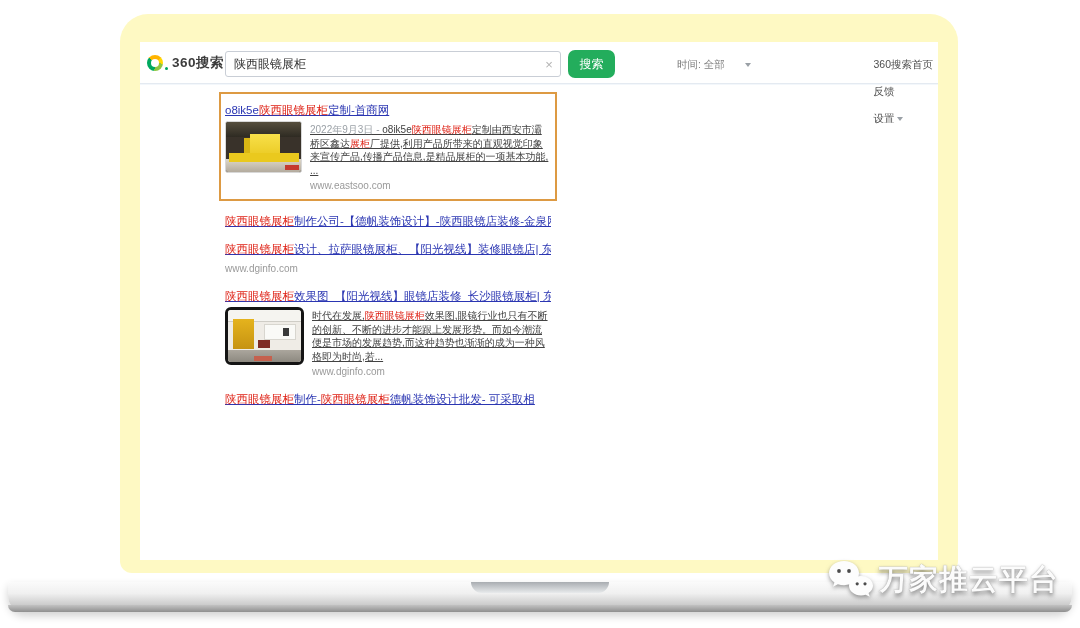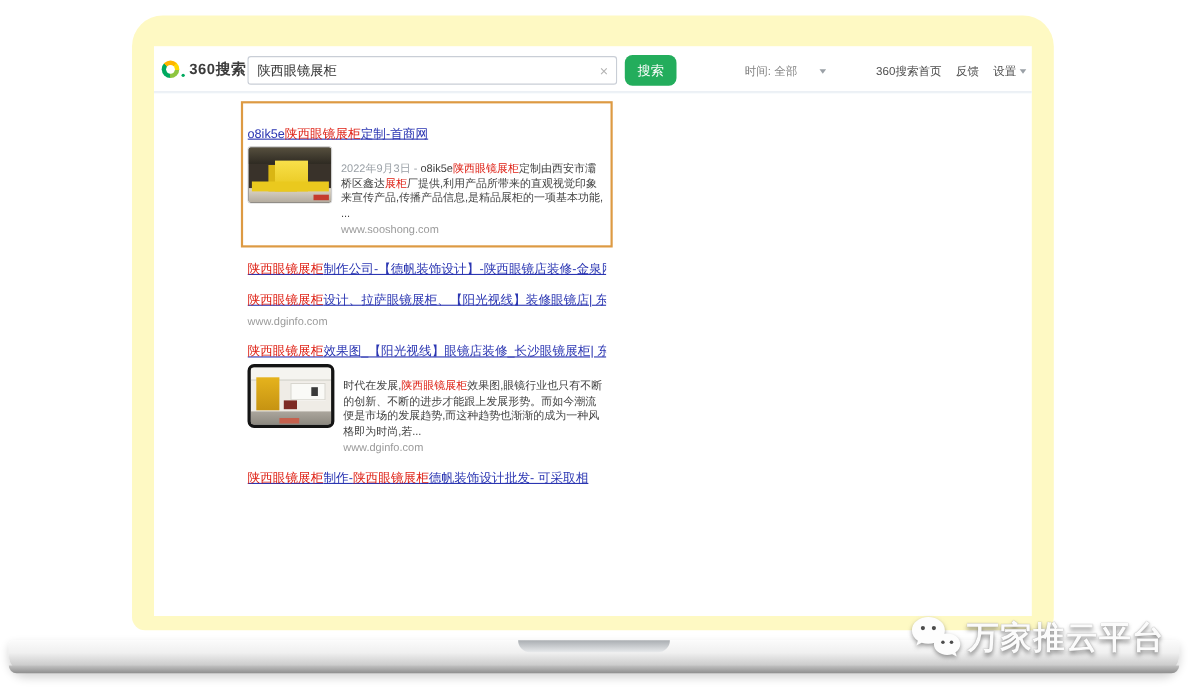--- a/index.html
+++ b/index.html
@@ -27,33 +27,33 @@
   .logo-dot { width:3px; height:3px; border-radius:50%; background:#00a95f; align-self:flex-end; margin:0 0 2px -2px; }
   .logo-text { font-size:13.5px; font-weight:bold; color:#3c3c3c; letter-spacing:.5px; }
   .search-box { position:absolute; left:85px; top:9px; width:336px; height:26px; border:1px solid #c9ced6; border-radius:3px;
     display:flex; align-items:center; background:#fff; }
   .search-box input { flex:1; border:0; outline:0; font-size:12px; color:#333; padding:0 8px; font-family:inherit; background:transparent; }
   .clear-x { width:22px; text-align:center; color:#b3b3b3; font-size:13px; cursor:pointer; }
   .search-btn { position:absolute; left:428px; top:8px; width:47px; height:28px; background:#23ad5c; color:#fff;
     border:0; border-radius:7px; font-size:12px; font-family:Liberation Serif, serif; cursor:pointer; }
   .time-filter { position:absolute; left:492px; top:16px; font-size:10.5px; color:#828282; display:flex; align-items:center; gap:20px; cursor:pointer;margin-left:45px; }
   .caret { width:0; height:0; border-left:3.5px solid transparent; border-right:3.5px solid transparent; border-top:4px solid #9aa0a6; }
-  .top-nav { position:absolute; right:5px; top:16px; display:flex; gap:13px; font-size:10.5px; color:#4f4f4f; }
+  .top-nav { position:absolute; right:5px; top:16px; display:flex; gap:13px; font-size:10.5px; color:#4f4f4f;flex-direction:column; }
   .top-nav a { color:#4f4f4f; text-decoration:none; display:flex; align-items:center; gap:3px; cursor:pointer; }
 
   
   .content { position:absolute; left:85px; top:50px; width:326px; }
   .result { margin-bottom:12px; }
-  .result.highlighted { border:2px solid #dd9a43; padding:20px 4px 6px; margin:0 -6px 12px; }
+  .result.highlighted { border:2px solid #dd9a43; padding:8px 4px 6px; margin:0 -6px 12px; }
   .r-title { display:block; font-size:11.5px; line-height:16px; color:#2b36b2; text-decoration:underline;
     white-space:nowrap; overflow:hidden; cursor:pointer; }
   .r-title .hl, .r-snippet .hl { color:#de1e12; }
   .r-body { display:flex; gap:8px; margin-top:3px; }
   .r-col { flex:1; min-width:0; }
-  .r-snippet { font-size:10px; line-height:13.5px; color:#424242; margin-top:14px; }
+  .r-snippet { font-size:10px; line-height:13.5px; color:#424242; margin-top:2px;text-decoration:underline; }
   .r-snippet .date { color:#9aa0a6; }
   .r-url { font-size:10px; color:#9a9a9a; line-height:14px; margin-top:2px; }
 
   
   .thumb { position:relative; flex:0 0 auto; overflow:hidden; cursor:pointer; }
   .thumb span { position:absolute; display:block; }
   .thumb.showroom { width:77px; height:52px; border-radius:3px; background:#39322a; border:1px solid #d8d8d8; }
   .t1-ceiling { left:0; right:0; top:0; height:15px; background:linear-gradient(#564f3e,#2e2a22); }
   .t1-floor  { left:0; right:0; bottom:0; height:13px; background:linear-gradient(#ded7c9,#b3ab9e); }
   .t1-cabmain{ left:24px; top:12px; width:30px; height:28px; background:linear-gradient(#f8e04a,#e7c51a); box-shadow:-8px 2px 0 -2px #d9b614; }
@@ -114,21 +114,21 @@
               <div class="r-body">
                 <div class="thumb showroom">
                   <span class="t1-ceiling"></span>
                   <span class="t1-floor"></span>
                   <span class="t1-cabmain"></span>
                   <span class="t1-cabside"></span>
                   <span class="t1-mark"></span>
                 </div>
                 <div class="r-col">
                   <div class="r-snippet"><span class="date">2022年9月3日 - </span><span>o8ik5e</span><span class="hl">陕西眼镜展柜</span><span>定制由西安市灞桥区鑫达</span><span class="hl">展柜</span><span>厂提供,利用产品所带来的直观视觉印象来宣传产品,传播产品信息,是精品展柜的一项基本功能, ...</span></div>
-                  <div class="r-url">www.sooshong.com</div>
+                  <div class="r-url">www.eastsoo.com</div>
                 </div>
               </div>
             </div>
             <div class="result">
               <a class="r-title"><span class="hl">陕西眼镜展柜</span><span>制作公司-【德帆装饰设计】-陕西眼镜店装修-金泉网</span></a>
             </div>
             <div class="result">
               <a class="r-title"><span class="hl">陕西眼镜展柜</span><span>设计、拉萨眼镜展柜、【阳光视线】装修眼镜店| 东...</span></a>
               <div class="r-body">
                 <div class="r-col">

